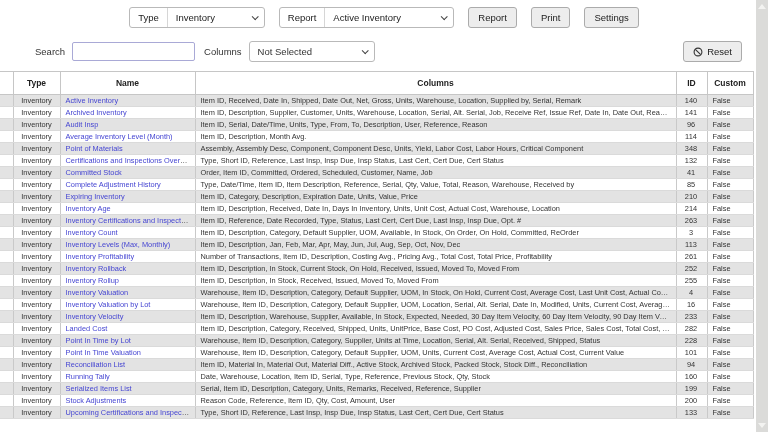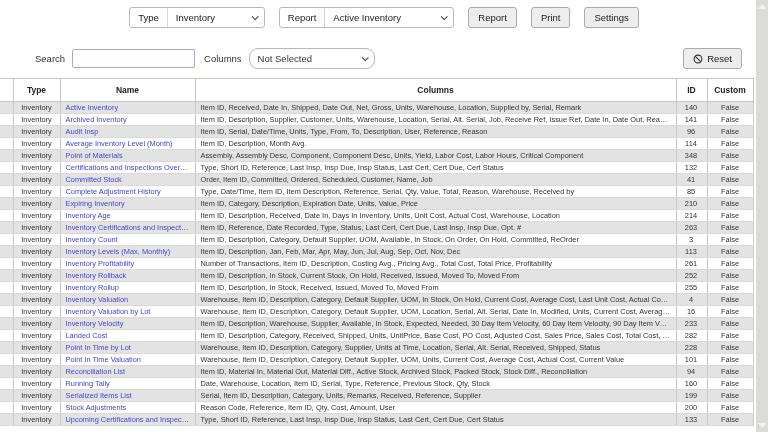--- a/index.html
+++ b/index.html
@@ -19,25 +19,25 @@
   .igroup .iselect { display:flex; align-items:center; justify-content:space-between; padding:0 7px 0 8px; cursor:pointer; }
   .iselect.w-type { width:96px; }
   .iselect.w-report { width:128px; }
   .chev { width:5px; height:5px; border-right:1.3px solid #444; border-bottom:1.3px solid #444; transform:rotate(45deg) translateY(-1px); margin-left:8px; flex:none; }
   .btn {
     display:flex; align-items:center; gap:4px; height:21px; padding:0 9px;
     background:#ededed; border:1px solid #ababab; border-radius:3px;
     font-size:9.5px; color:#222; cursor:pointer;
   }
   
-  .toolbar2 { display:flex; align-items:center; height:21px; margin-top:20px; padding:0 26px 0 35px; font-size:9.5px; }
+  .toolbar2 { display:flex; align-items:center; height:21px; margin-top:13px; padding:0 26px 0 35px; font-size:9.5px; }
   .lbl { color:#333; margin-right:7px; }
   .search-input { width:123px; height:19px; border:1px solid #a9a9d6; border-radius:2px; background:#fff; font-size:9.5px; padding:0 4px; outline:none; font-family:"Liberation Sans",sans-serif; }
   .columns-lbl { margin-left:9px; }
-  .sel-plain { display:flex; align-items:center; justify-content:space-between; width:126px; height:21px; padding:0 7px 0 8px; border:1px solid #b9b9b9; border-radius:9px; background:#fff; cursor:pointer; }
+  .sel-plain { display:flex; align-items:center; justify-content:space-between; width:126px; height:21px; padding:0 7px 0 8px; border:1px solid #b9b9b9; border-radius:3px; background:#fff; cursor:pointer; }
   .reset-btn { margin-left:auto;justify-content:flex-end; }
   .ban-icon svg { display:block; }
   
   .table-wrap { margin-top:9px; }
   table { border-collapse:collapse; table-layout:fixed; width:753px; }
   col.c-sliver { width:13px; } col.c-type { width:47px; } col.c-name { width:135px; }
   col.c-cols { width:481px; } col.c-id { width:31px; } col.c-custom { width:46px; }
   th {
     font-size:8.5px; font-weight:bold; color:#222; background:#fff;
     border:1px solid #c6c6c6; height:23px; padding:2px 4px; text-align:center;
@@ -45,21 +45,21 @@
   }
   th.no-left, td.no-left { border-left:none; }
   td {
     font-size:7.4px; line-height:9px; height:12px; padding:1px 5px;
     border-left:1px solid #c9c9c9; border-right:1px solid #c9c9c9; border-bottom:1px solid #dadada;
     white-space:nowrap; overflow:hidden; text-overflow:ellipsis; color:#333;
   }
   tr.alt td { background:#e3e3e3; }
   td.cell-type { text-align:center; }
   td.cell-id { text-align:center; padding-right:6px; }
-  td.cell-custom { text-align:center; }
+  td.cell-custom { }
   td.cell-name a { color:#4545d2; text-decoration:none; }
   
   .scrollbar { position:absolute; right:0; top:0; width:12px; height:432px; background:#dbdbd9; }
   .sb-up { position:absolute; top:4px; left:2px; width:0; height:0; border-left:4px solid transparent; border-right:4px solid transparent; border-bottom:5px solid #f3f3f1; }
   .sb-down { position:absolute; bottom:4px; left:2px; width:0; height:0; border-left:4px solid transparent; border-right:4px solid transparent; border-top:5px solid #f3f3f1; }
 </style>
 </head>
 <body>
 
 <div class="toolbar1">

